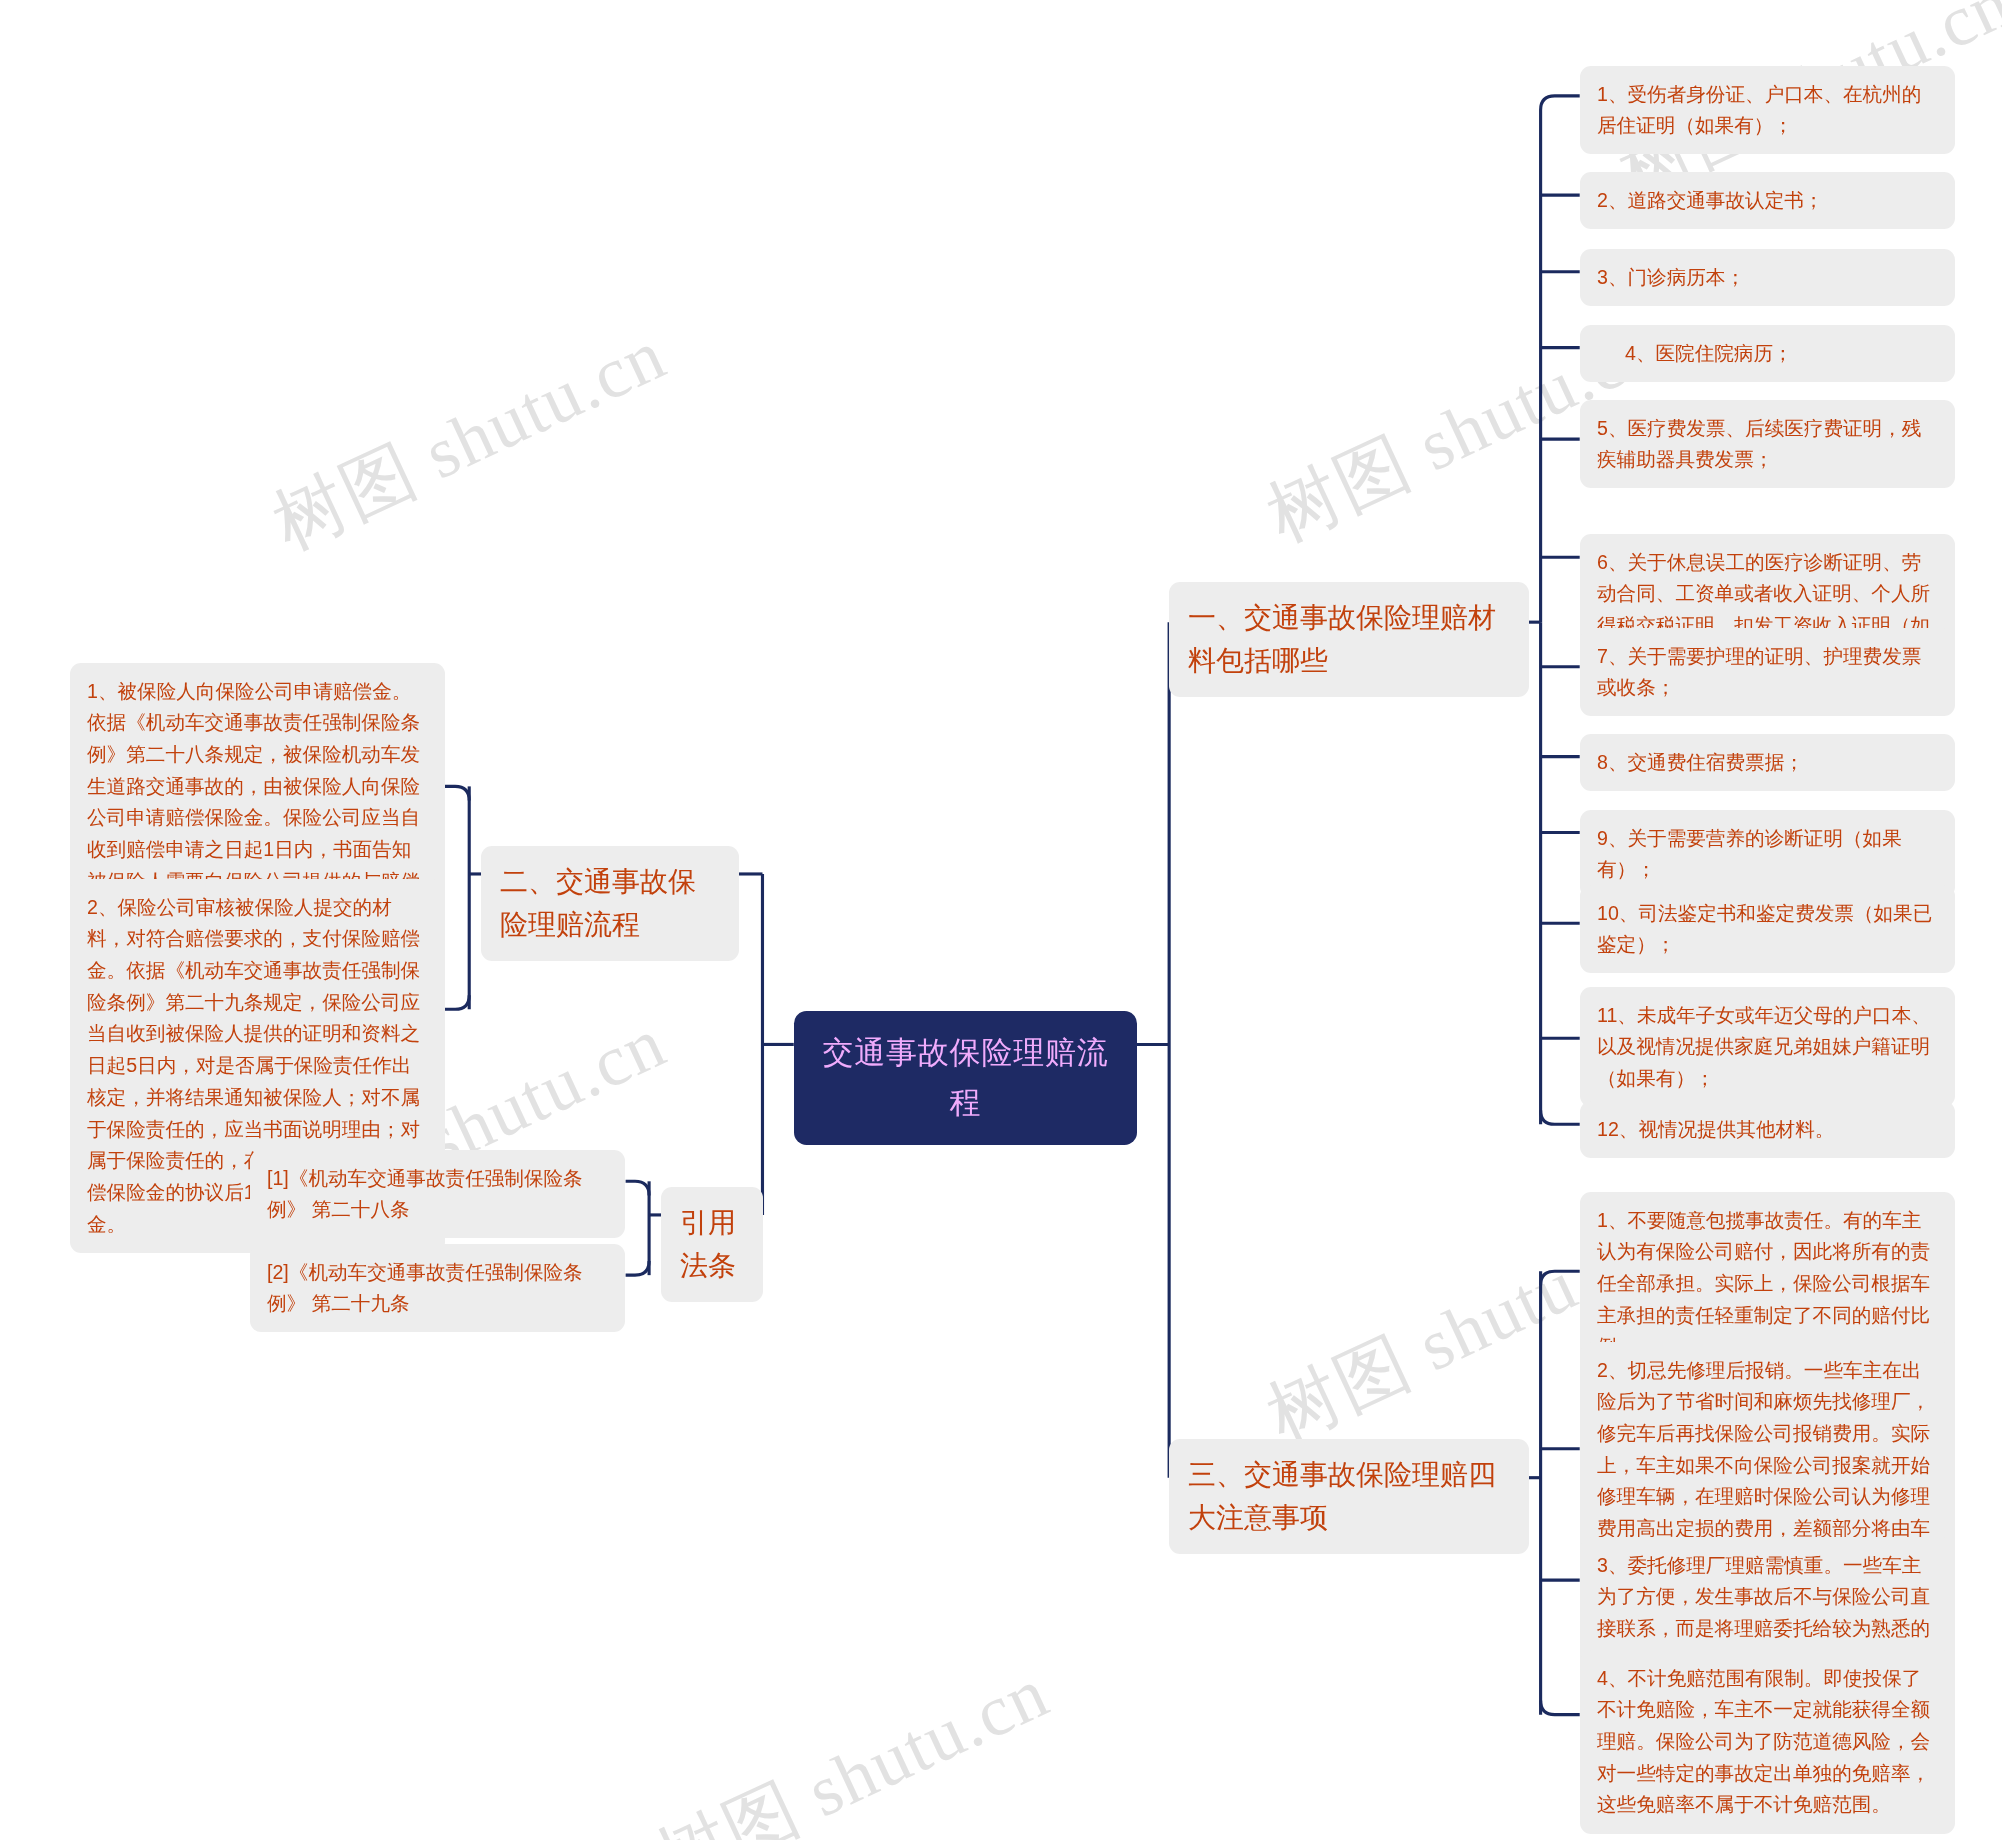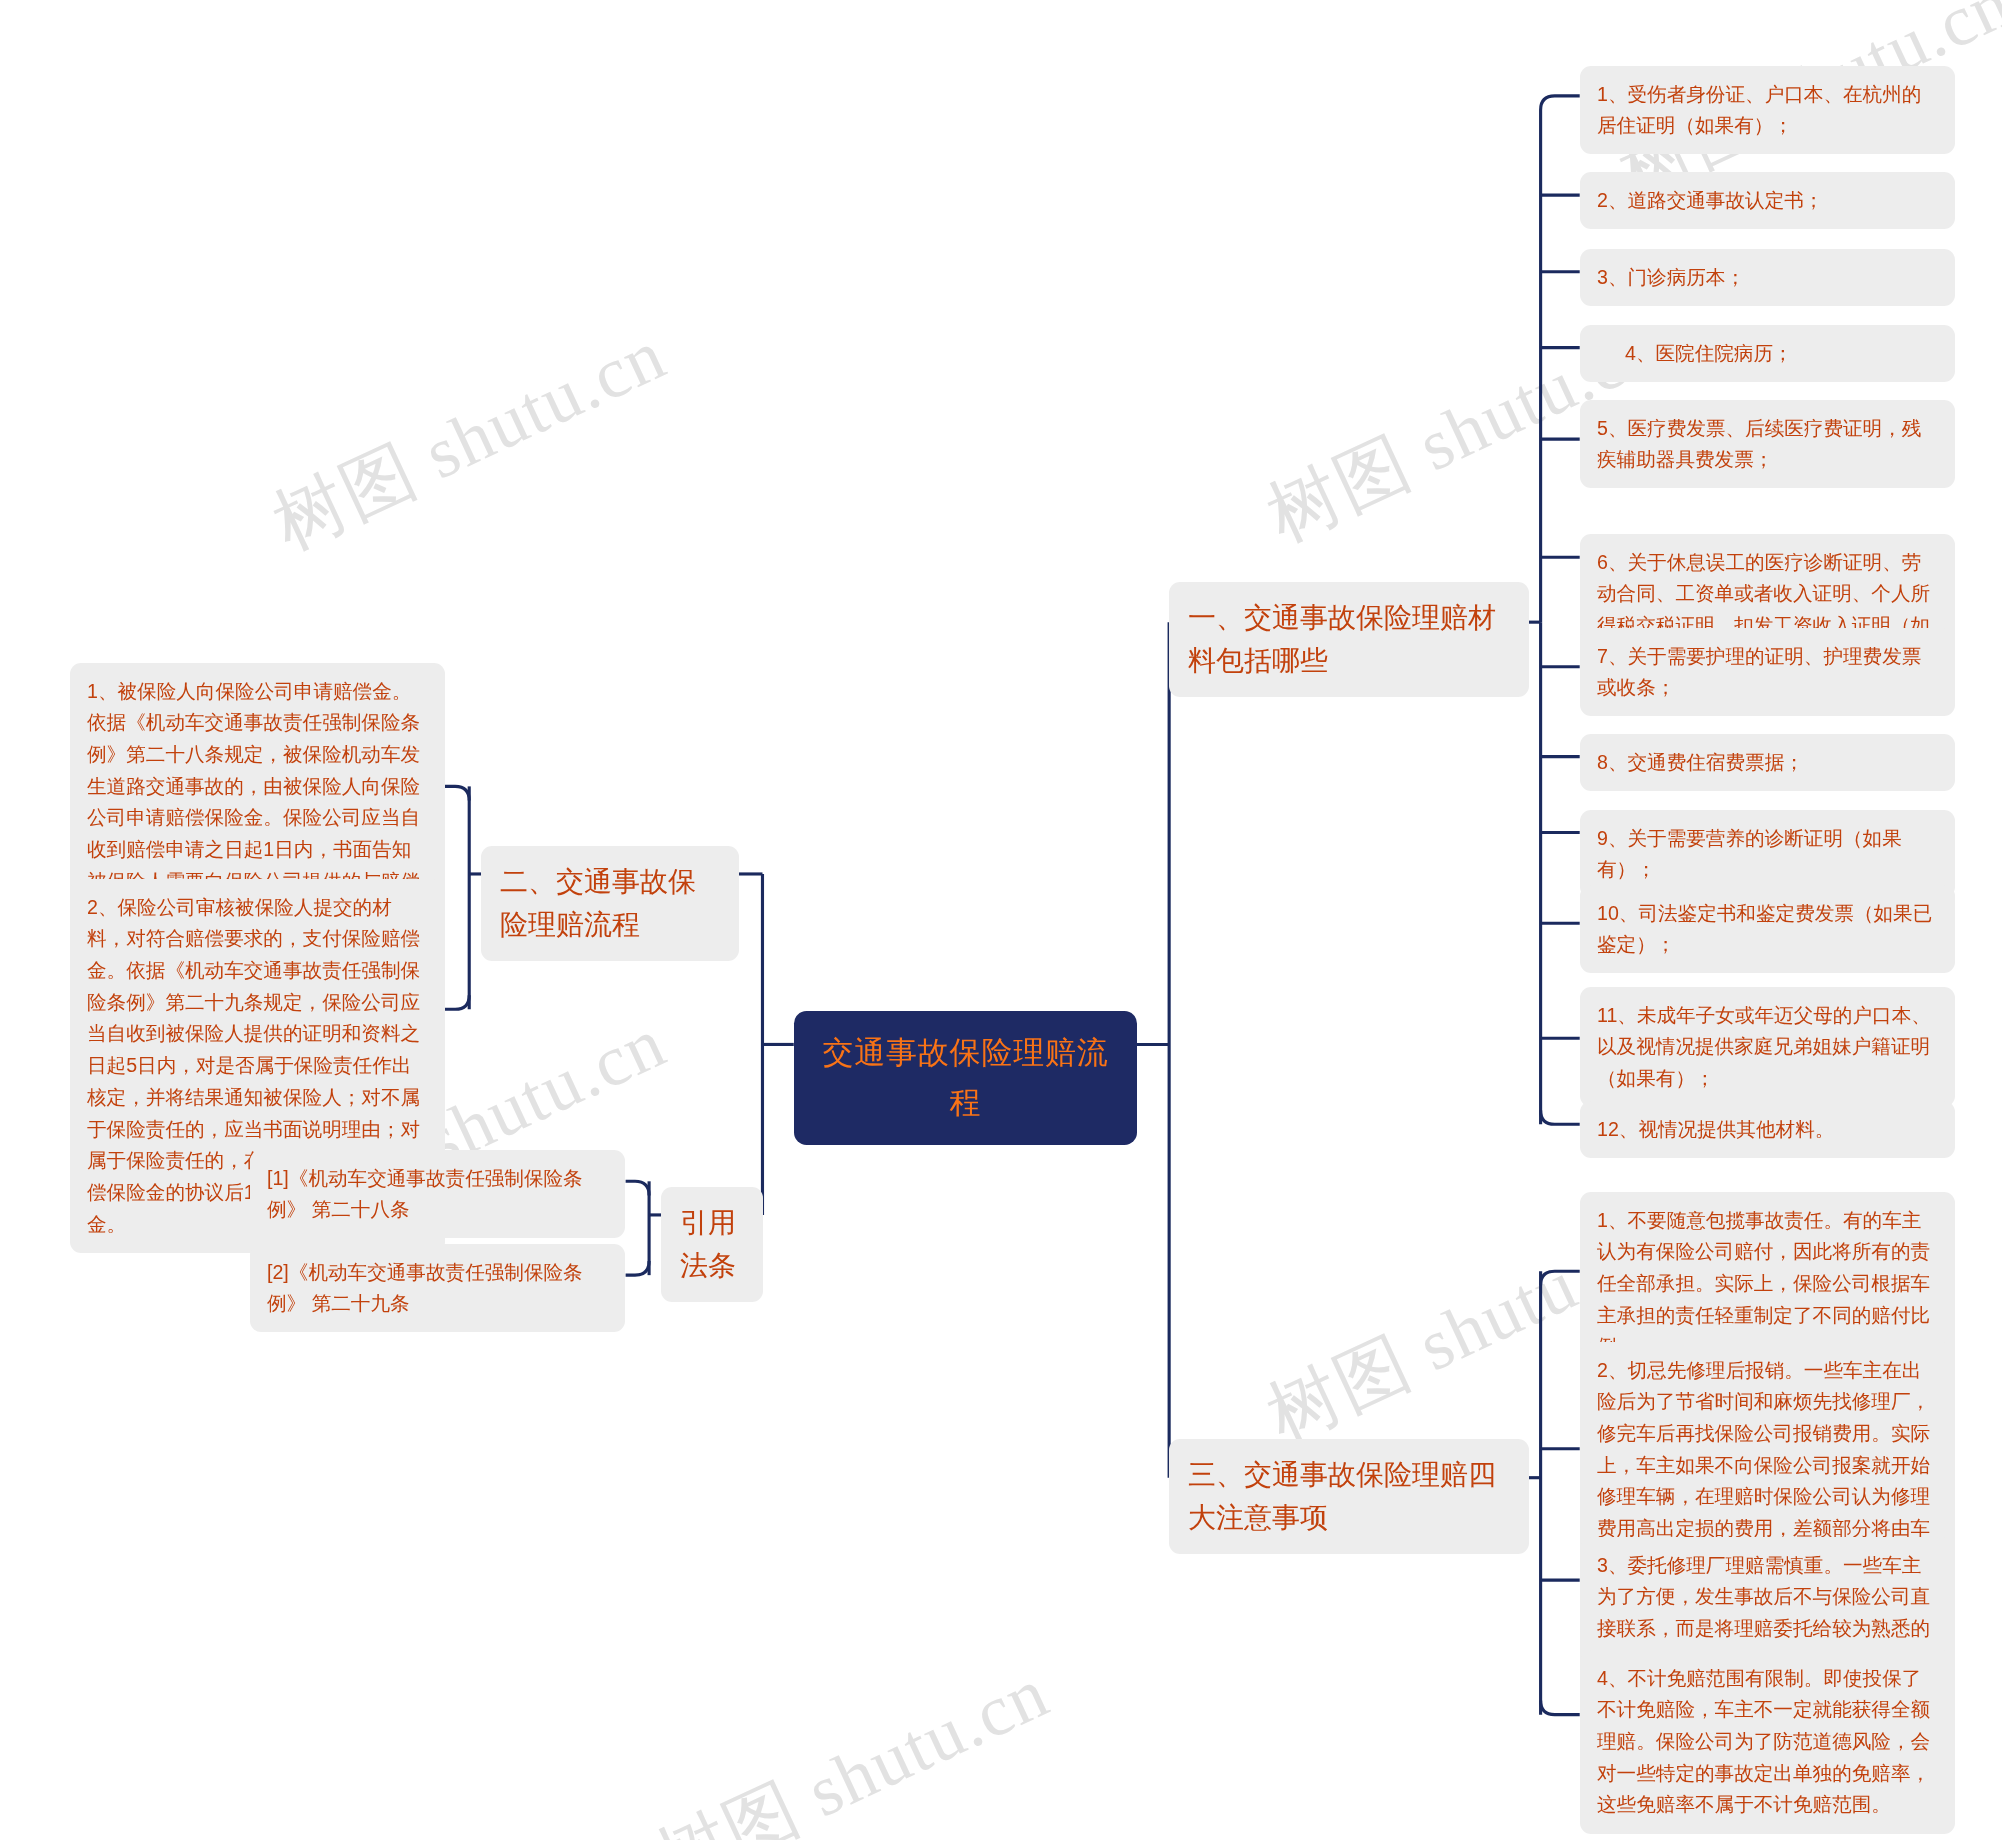--- a/index.html
+++ b/index.html
@@ -52,21 +52,21 @@
     line-height: 1.62;
     font-size: 19.6px;
     text-align: left;
     display: flex;
     align-items: center;
   }
   .node span { display: block; width: 100%; }
 
   .root {
     background: #1e2a64;
-    color: #f97316;
+    color: #f0abfc;
     font-size: 31px;
     font-weight: 400;
     border-radius: 12.5px;
     padding: 17px 23.5px;
     justify-content: center;
     text-align: center;
     letter-spacing: 0.8px;
   }
   .branch { font-size: 28px; padding: 14px 19px; line-height: 1.55; }
   .leaf   { font-size: 19.6px; }

